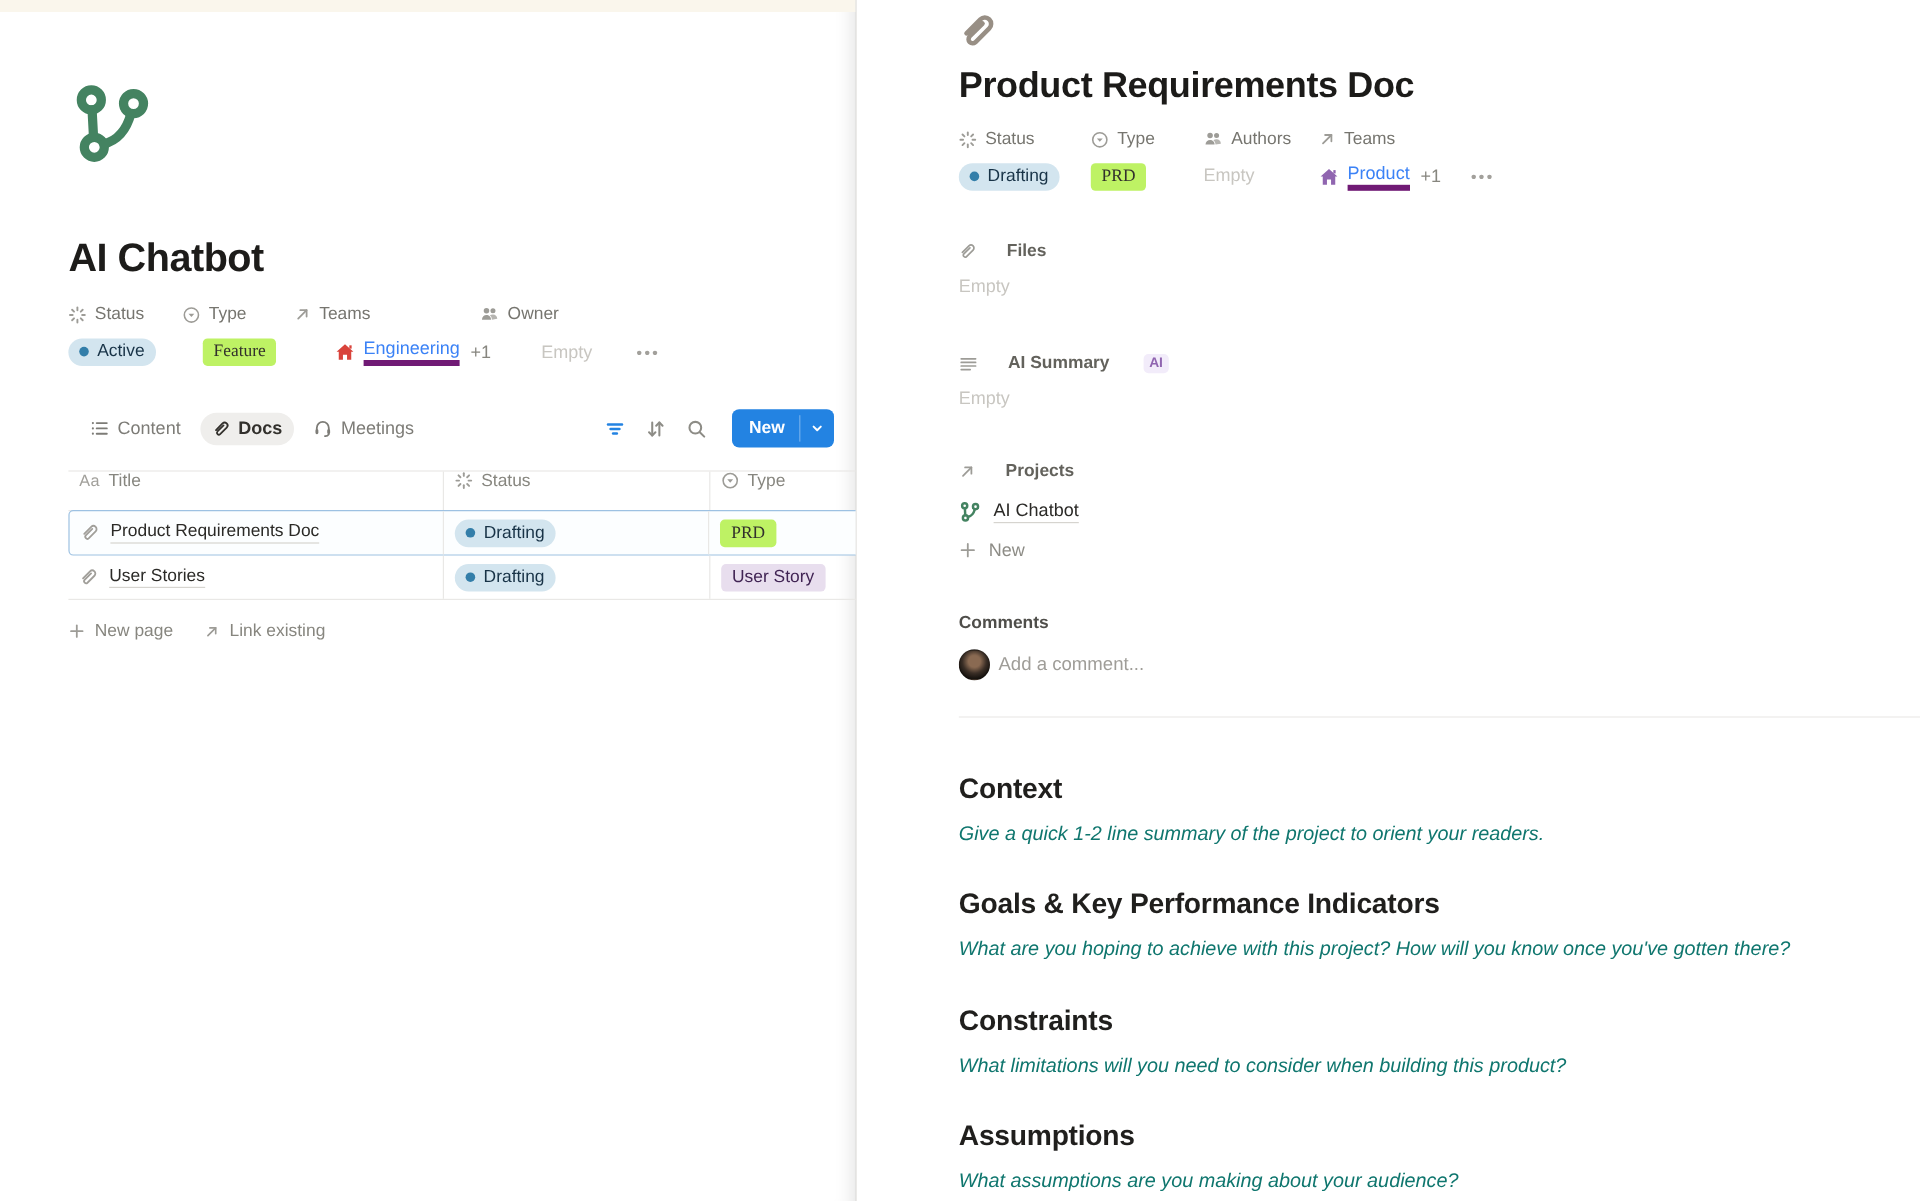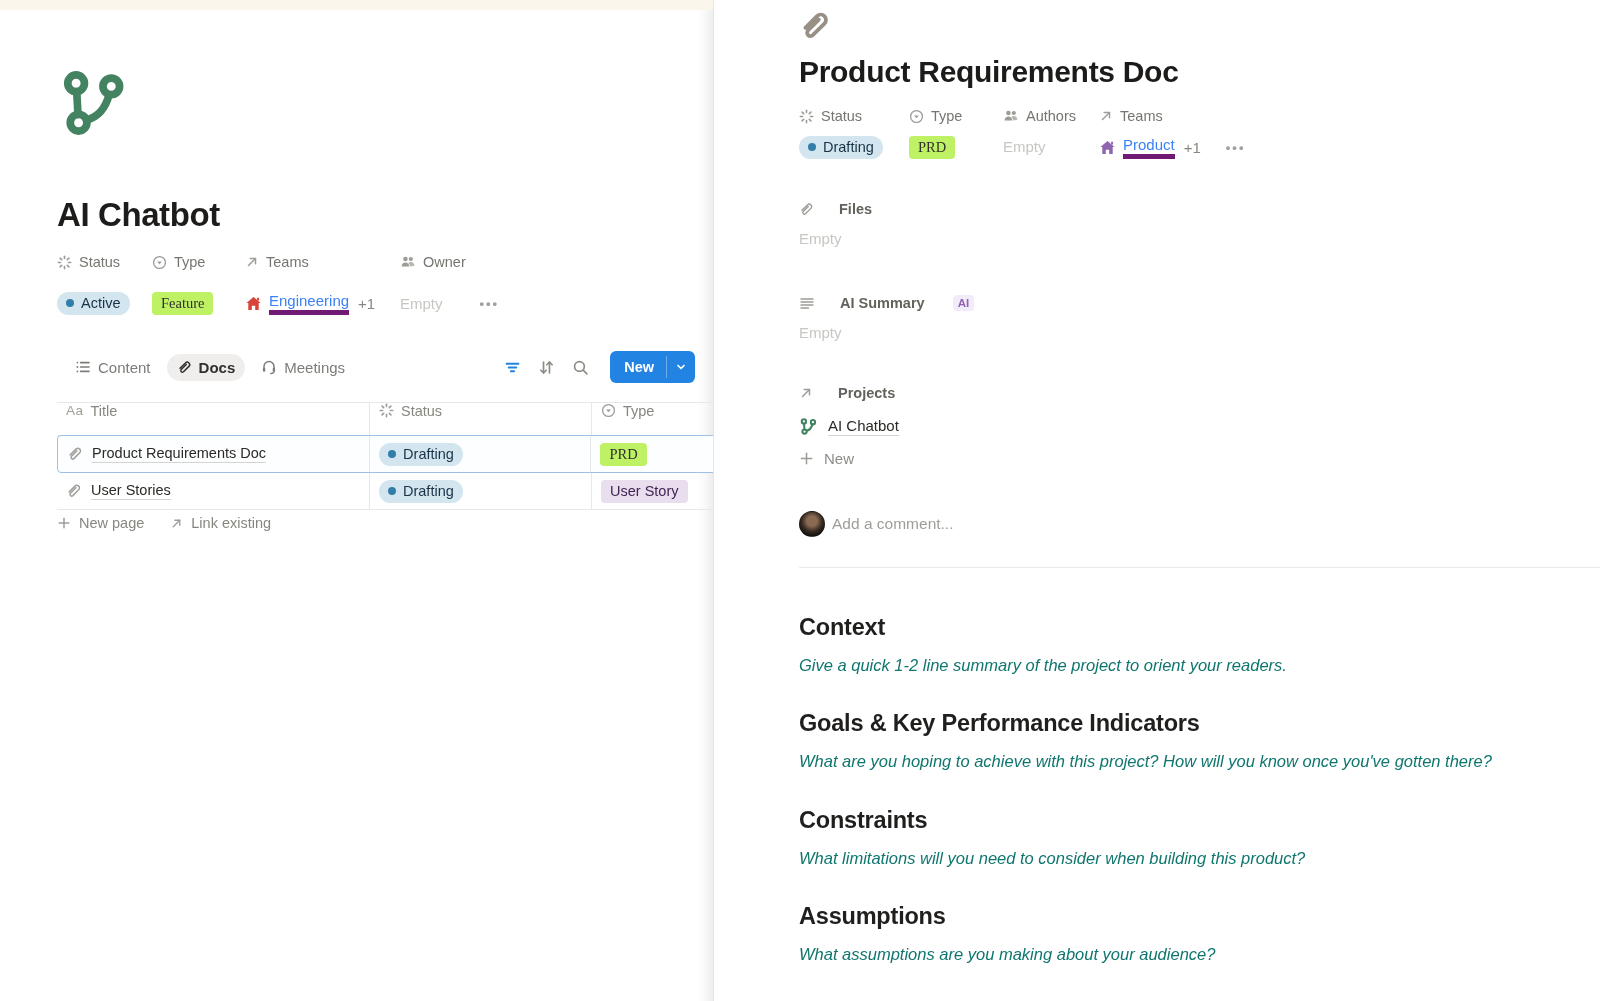--- a/index.html
+++ b/index.html
@@ -16,21 +16,21 @@
     position:relative; width:713px; height:100%; overflow:hidden; flex:none;
     box-shadow: inset -18px 0 16px -16px rgba(0,0,0,0.12);
   }
   .cover-strip { height:10px; width:100%; background:#faf6ec; }
   .lp-content { padding-left:57px; }
   .page-icon-big { margin-top:56px; display:block; }
   .lp-title { margin-top:56px; font-size:33px; font-weight:700; color:#1d1c1a; letter-spacing:-0.4px; }
 
   .prop-labels, .prop-values { display:flex; align-items:center; }
   .prop-labels { margin-top:18px; height:20px; }
-  .prop-values { margin-top:18px; height:26px; }
+  .prop-values { margin-top:8px; height:26px;gap:17px; }
   .pcol1{width:95px;} .pcol2{width:93px;} .pcol3{width:155px;} .pcol4{flex:1; display:flex; align-items:center;}
   .prop-label { display:flex; align-items:center; gap:7px; font-size:14.5px; color:#76756f; }
   .prop-label svg { flex:none; }
 
   .pill { display:inline-flex; align-items:center; height:23px; padding:0 9px; border-radius:4px; font-size:14.5px; white-space:nowrap; }
   .pill.status { background:#d3e5ef; color:#183347; border-radius:12px; }
   .pill .dot { width:8px; height:8px; border-radius:50%; background:#337ea9; margin-right:7px; }
   .pill.graytag { background:#bef264; color:#32302c;font-family:Liberation Serif, serif; }
   .pill.purpletag { background:#e8deee; color:#412454; }
 
@@ -57,21 +57,21 @@
   .th { display:flex; align-items:flex-start; gap:7px; padding:0 9px; }
   .c1 { width:313px; border-right:1px solid #e9e8e6; }
   .c2 { width:222px; border-right:1px solid #e9e8e6; }
   .c3 { width:160px; }
   .aa { font-size:13.5px; color:#a2a09b; letter-spacing:0.5px; }
   .trow { display:flex; height:37px; border-bottom:1px solid #e9e8e6; }
   .td { display:flex; align-items:center; padding:0 9px; }
   .trow.selected { border:1.5px solid #9dc1e2; border-radius:4px; background:#fcfeff; margin-top:-1px; height:38px; }
   .row-title { display:flex; align-items:center; gap:9px; }
   .row-title .t { color:#2b2a27; font-weight:500; border-bottom:1px solid #d6d4cf; padding-bottom:1px; white-space:nowrap; }
-  .tfoot { margin-top:5px; display:flex; align-items:center; gap:26px; color:#87867f; font-size:14.5px; }
+  .tfoot { margin-top:18px; display:flex; align-items:center; gap:26px; color:#87867f; font-size:14.5px; }
   .tfoot .fitem { display:flex; align-items:center; gap:8px; }
 
   
   .right-pane { flex:1; height:100%; overflow:hidden; background:#fff; border-left:1px solid #e6e5e3; }
   .rp-content { padding-left:85px; }
   .peek-icon { margin-top:10px; display:block; }
   .rp-title { margin-top:13px; font-size:30px; font-weight:700; color:#1c1b19; letter-spacing:-0.3px; }
 
   .rp-labels, .rp-values { display:flex; align-items:center; }
   .rp-labels { margin-top:17px; height:20px; }
@@ -457,20 +457,21 @@
         <div class="proj-new">
           <svg width="15" height="15" viewBox="0 0 16 16" stroke="#9d9c97" stroke-width="1.6" stroke-linecap="round">
             <line x1="8" y1="2.5" x2="8" y2="13.5"></line>
               <line x1="2.5" y1="8" x2="13.5" y2="8"></line>
           </svg>
           <span>New</span>
         </div>
       </div>
 
       <div class="sec-comments">
+        <div class="comments-label">Comments</div>
         <div class="comment-row">
           <span class="avatar"></span>
           <span class="comment-placeholder">Add a comment...</span>
         </div>
       </div>
 
       <div class="rp-divider"></div>
 
       <div class="doc-body">
         <h2 class="doc-h2 first">Context</h2>

